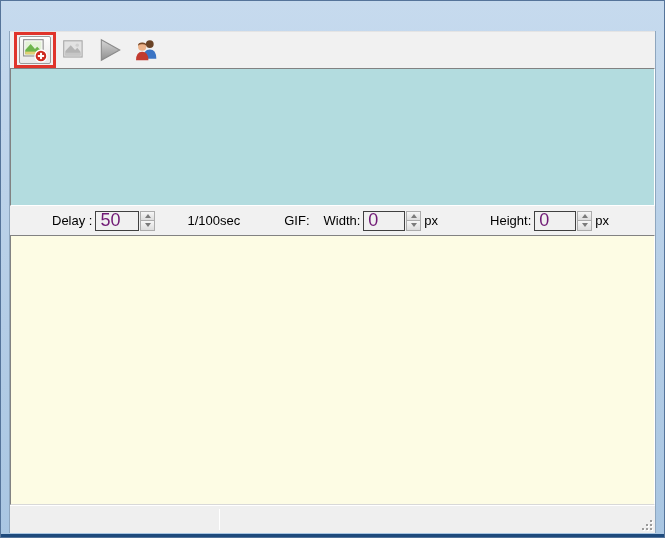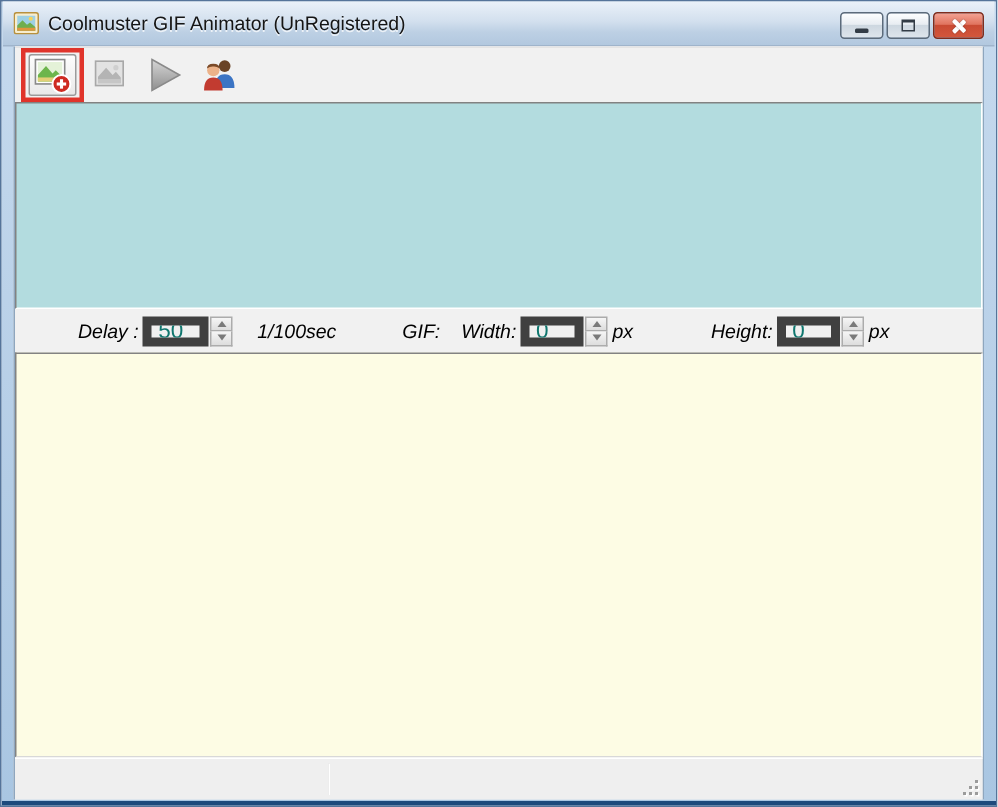--- a/index.html
+++ b/index.html
@@ -83,37 +83,37 @@
     background: var(--panel-cyan, #B3DCDF);
     border-top: 1px solid #828282; border-left: 1px solid #828282;
     border-right: 1px solid #FFFFFF; border-bottom: 1px solid #FFFFFF;
   }
 
   
   .controls-bar {
     height: 29px; flex: 0 0 auto; background: #F1F1F1;
     display: flex; align-items: center; font-size: 13px; color: #000;
   }
-  .ctl-label { white-space: nowrap; font-style: italic; }
+  .ctl-label { white-space: nowrap; }
   .ctl-input {
-    width: 44px; height: 20px; border: 6px solid #404040; background: #F0F0F0;
-    color: #0f766e; font-size: 15px; font-family: "Liberation Sans", sans-serif;
+    width: 44px; height: 20px; border: 1px solid #404040; background: #F0F0F0;
+    color: #701a75; font-size: 18px; font-family: "Liberation Sans", sans-serif;
     padding: 0 0 0 4px; outline: none;
   }
   .spinner { width: 15px; height: 20px; display: flex; flex-direction: column; margin-left: 1px; }
   .spin-btn {
     flex: 1; border: 1px solid #ACACAC; background: linear-gradient(180deg,#F6F6F6,#DDDDDD);
     display: flex; align-items: center; justify-content: center; cursor: pointer; padding: 0;
   }
   .spin-btn + .spin-btn { border-top: none; }
   .arrow-up { width: 0; height: 0; border-left: 3px solid transparent; border-right: 3px solid transparent; border-bottom: 4px solid #7A7A7A; }
   .arrow-down { width: 0; height: 0; border-left: 3px solid transparent; border-right: 3px solid transparent; border-top: 4px solid #7A7A7A; }
 
   .ml-delay { margin-left: 42px; } .ml-box { margin-left: 3px; }
-  .ml-unit { margin-left: 16px; } .ml-gif { margin-left: 44px; text-align: center; }
+  .ml-unit { margin-left: 32px; } .ml-gif { margin-left: 44px; text-align: center; }
   .ml-width { margin-left: 14px; } .ml-px { margin-left: 3px; text-align: center; }
   .ml-height { margin-left: 52px; }
 
   
   .preview-panel {
     flex: 1 1 auto;
     background: var(--panel-yellow, #FDFCE4);
     border-top: 1px solid #828282; border-left: 1px solid #828282;
     border-right: 1px solid #FFFFFF; border-bottom: 1px solid #D8D8D8;
   }
@@ -144,41 +144,20 @@
     color: var(--watermark-blue, #63A1D8); opacity: 0.82;
     text-shadow: 1px 1px 0 rgba(255,255,255,.85), -1px -1px 0 rgba(255,255,255,.5);
     pointer-events: none;
   }
 </style>
 </head>
 <body>
 
 <div class="window">
 
-  <div class="titlebar">
-    <svg class="app-icon" viewBox="0 0 17 15">
-      <rect x="0.5" y="0.5" width="16" height="14" rx="1.5" fill="#F7EDCE" stroke="#B8913E"></rect>
-      <rect x="2.5" y="2.5" width="12" height="10" fill="#9ED0E4"></rect>
-      <path d="M2.5 9 L6 5.5 L9 8.5 L11 7 L14.5 10 L14.5 12.5 L2.5 12.5 Z" fill="#6FAE4E"></path>
-      <rect x="2.5" y="10.5" width="12" height="2" fill="#E0953C"></rect>
-      <circle cx="11.5" cy="4.5" r="1.4" fill="#F5D45A"></circle>
-    </svg>
-    <span class="title-text">Coolmuster GIF Animator (UnRegistered)</span>
-    <div class="win-buttons">
-      <div class="wbtn min">
-          <span class="glyph-min"></span>
-        </div>
-      <div class="wbtn max">
-          <span class="glyph-max"></span>
-        </div>
-      <div class="wbtn close">
-          <span class="glyph-close"></span>
-        </div>
-    </div>
-  </div>
 
   <div class="client">
 
 
     <div class="toolbar">
 
       <div class="tb-btn-wrap">
         <div class="red-box"></div>
         <div class="tb-button">
           <svg class="tb-icon in-btn" viewBox="0 0 24 24" width="24" height="24">

